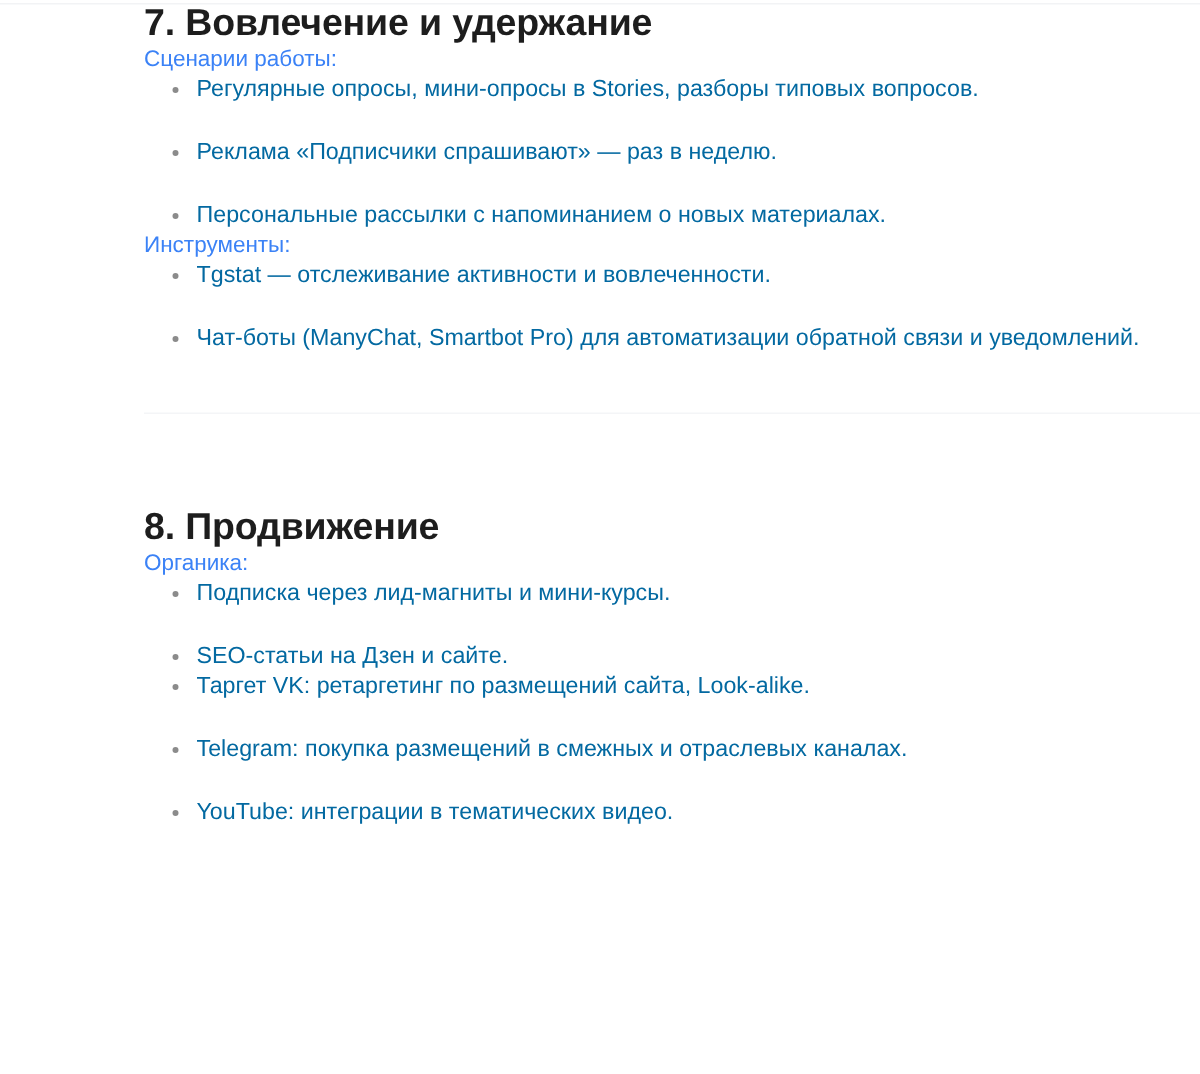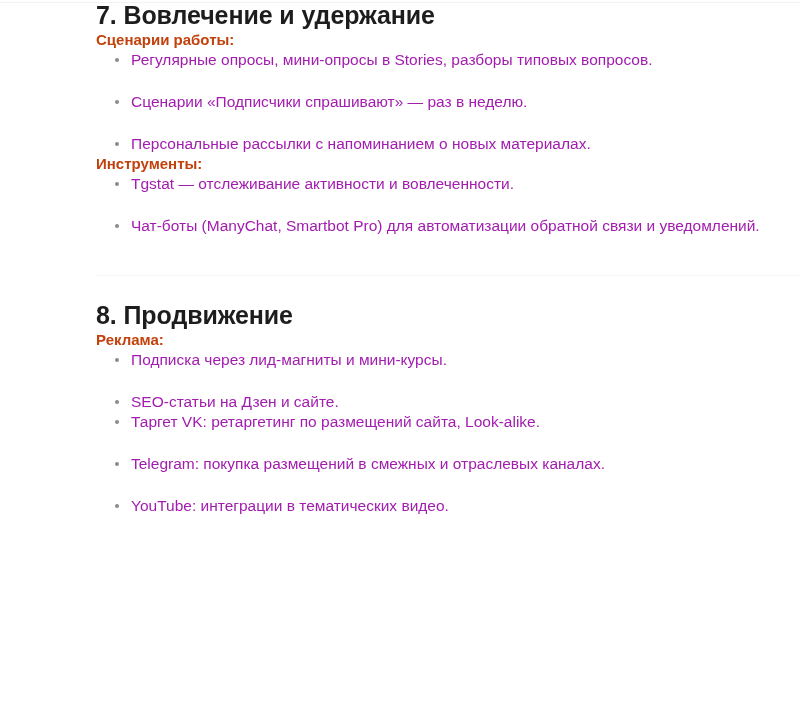--- a/index.html
+++ b/index.html
@@ -53,38 +53,38 @@
     margin: 0;
     padding: 0;
   }
 
   .sec7-title { margin-top: 5px; }
   .sec8-title { margin-top: 0; }
 
   h3.sub-title {
     font-size: 15px;
     line-height: 20px;
-    font-weight: 700;
-    color: #c2410c;
+    font-weight: 400;
+    color: #3b82f6;
     margin: 0;
     padding: 0;
   }
 
   ul.bullets {
     list-style: none;
     margin: 0;
     padding: 0;
   }
 
   ul.bullets > li {
     position: relative;
     padding-left: 35px;
     font-size: 15.5px;
     line-height: 20px;
-    color: #a21caf;
+    color: #0369a1;
     margin: 0;
   }
 
   ul.bullets > li + li {
     margin-top: 22px;
   }
 
   ul.bullets > li .bullet-dot {
     position: absolute;
     left: 19px;
@@ -101,21 +101,21 @@
   .gap-sub-after-list  { margin-top: 26px; }   
 
   hr.divider {
     border: none;
     height: 1px;
     background: #f4f5f7;
     margin: 39px 0 0 0;
     width: 704px;
   }
 
-  .after-divider { margin-top: 24px; }
+  .after-divider { margin-top: 60px; }
 </style>
 </head>
 <body>
 
 <div class="page">
 
   <div class="top-rule"></div>
 
   <div class="content">
 
@@ -125,21 +125,21 @@
 
       <h3 class="sub-title gap-sub-after-title">Сценарии работы:</h3>
 
       <ul class="bullets gap-list-after-sub">
         <li>
           <span class="bullet-dot"></span>
           <span>Регулярные опросы, мини-опросы в Stories, разборы типовых вопросов.</span>
         </li>
         <li>
           <span class="bullet-dot"></span>
-          <span>Сценарии «Подписчики спрашивают» — раз в неделю.</span>
+          <span>Реклама «Подписчики спрашивают» — раз в неделю.</span>
         </li>
         <li>
           <span class="bullet-dot"></span>
           <span>Персональные рассылки с напоминанием о новых материалах.</span>
         </li>
       </ul>
 
       <h3 class="sub-title gap-sub-after-list">Инструменты:</h3>
 
       <ul class="bullets gap-list-after-sub">
@@ -154,21 +154,21 @@
       </ul>
 
     </section>
 
     <hr class="divider">
 
     <section class="after-divider">
 
       <h2 class="section-title sec8-title">8. Продвижение</h2>
 
-      <h3 class="sub-title gap-sub-after-title">Реклама:</h3>
+      <h3 class="sub-title gap-sub-after-title">Органика:</h3>
 
       <ul class="bullets gap-list-after-sub">
         <li>
           <span class="bullet-dot"></span>
           <span>Подписка через лид-магниты и мини-курсы.</span>
         </li>
         <li>
           <span class="bullet-dot"></span>
           <span>SEO-статьи на Дзен и сайте.</span>
         </li>

